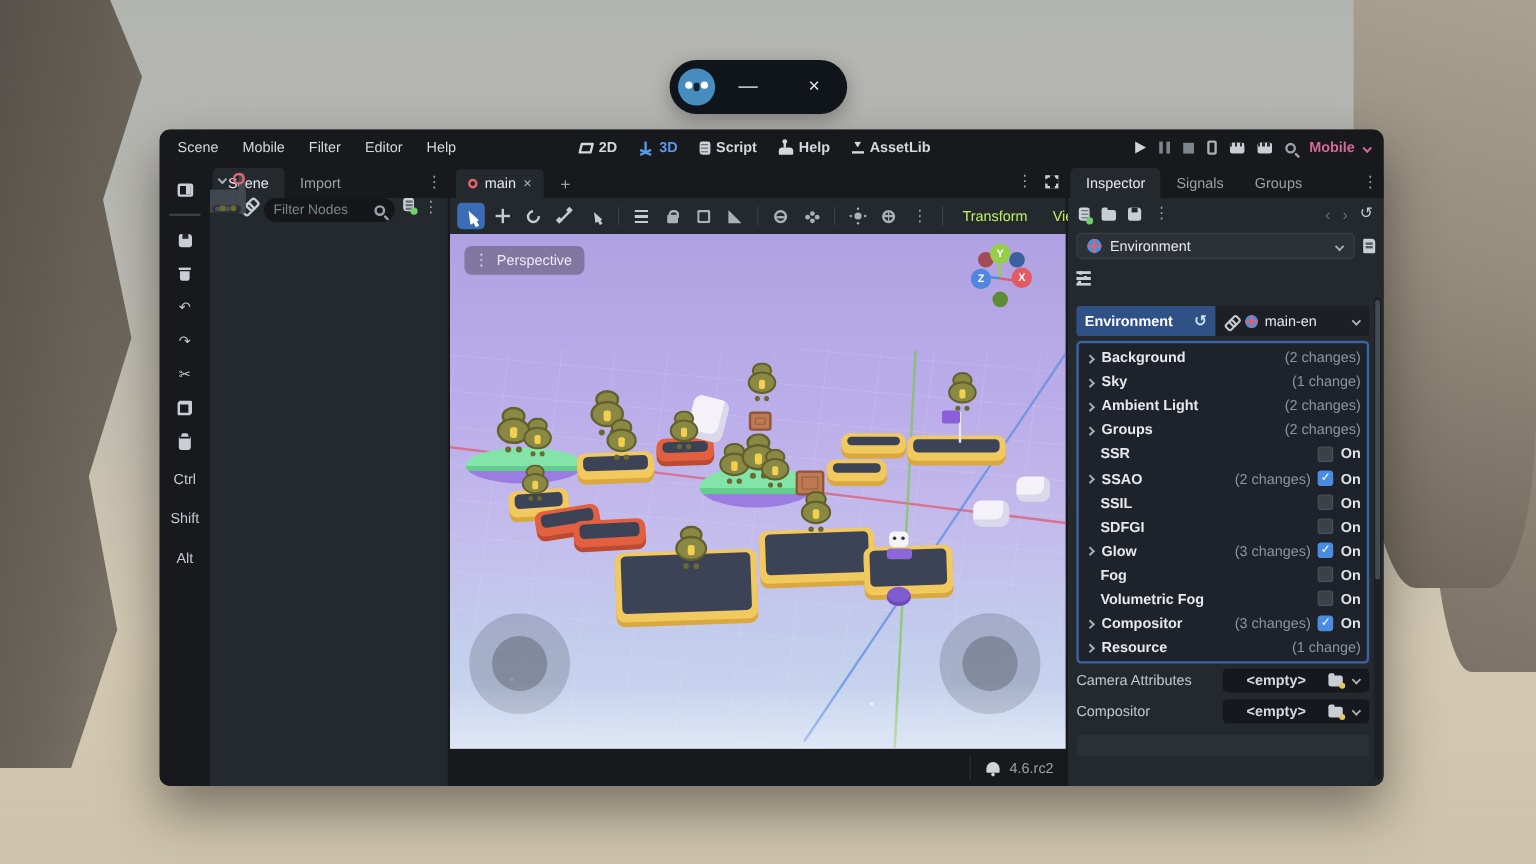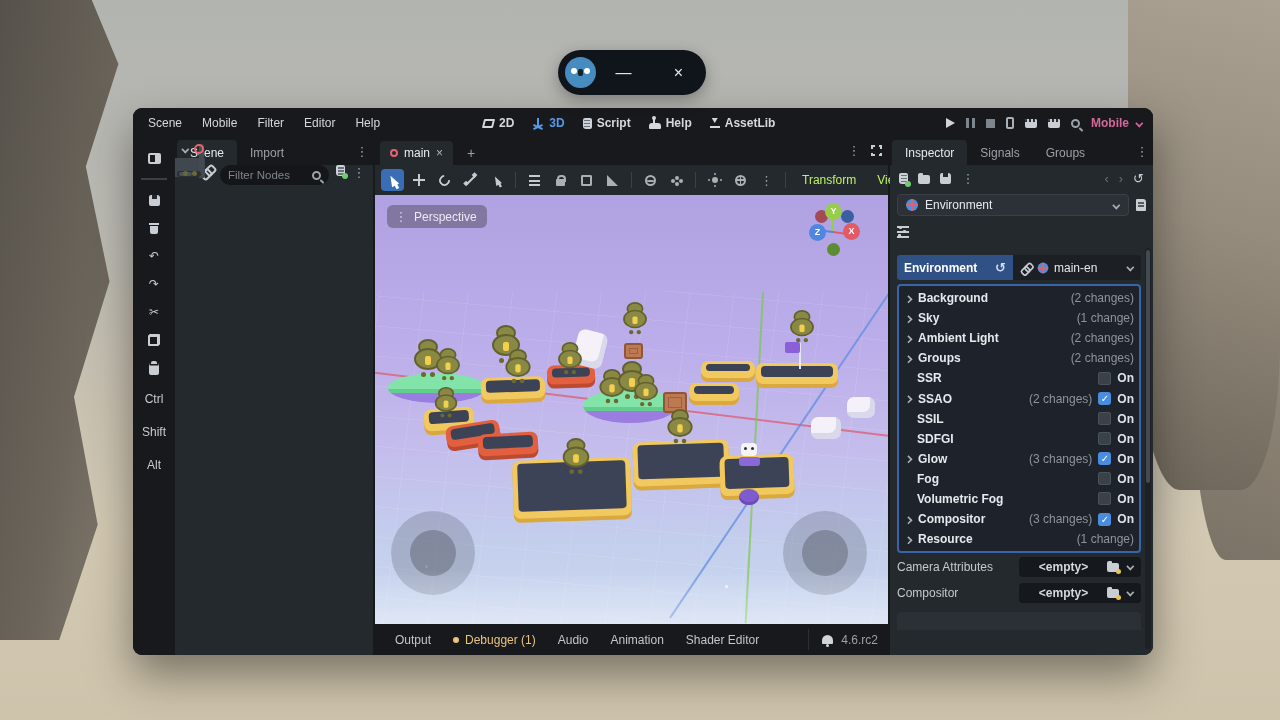--- a/index.html
+++ b/index.html
@@ -577,38 +577,20 @@
             <b class="gb gbny"></b>
             <b class="gb gby">Y</b>
             <b class="gb gbx">X</b>
             <b class="gb gbz">Z</b>
           </div>
           <div class="joy" style="left:16px;top:316px;"></div>
           <div class="joy" style="left:408px;top:316px;"></div>
         </div>
 
         <div class="bbar">
-          <span id="bottom-tabs" style="display:flex;align-items:center;gap:2px;">
-              <span class="btab">
-                <span>Output</span>
-              </span>
-              <span class="btab active">
-                <span class="bdot"></span>
-                <span>Debugger (1)</span>
-              </span>
-              <span class="btab">
-                <span>Audio</span>
-              </span>
-              <span class="btab">
-                <span>Animation</span>
-              </span>
-              <span class="btab">
-                <span>Shader Editor</span>
-              </span>
-            </span>
           <span class="bver">
             <span class="ic ic-bell"></span>
             <span>4.6.rc2</span>
           </span>
         </div>
       </div>
 
       <div class="inspector">
         <div class="dtabs" id="insp-tabs">
             <span class="dtab active">Inspector</span>

